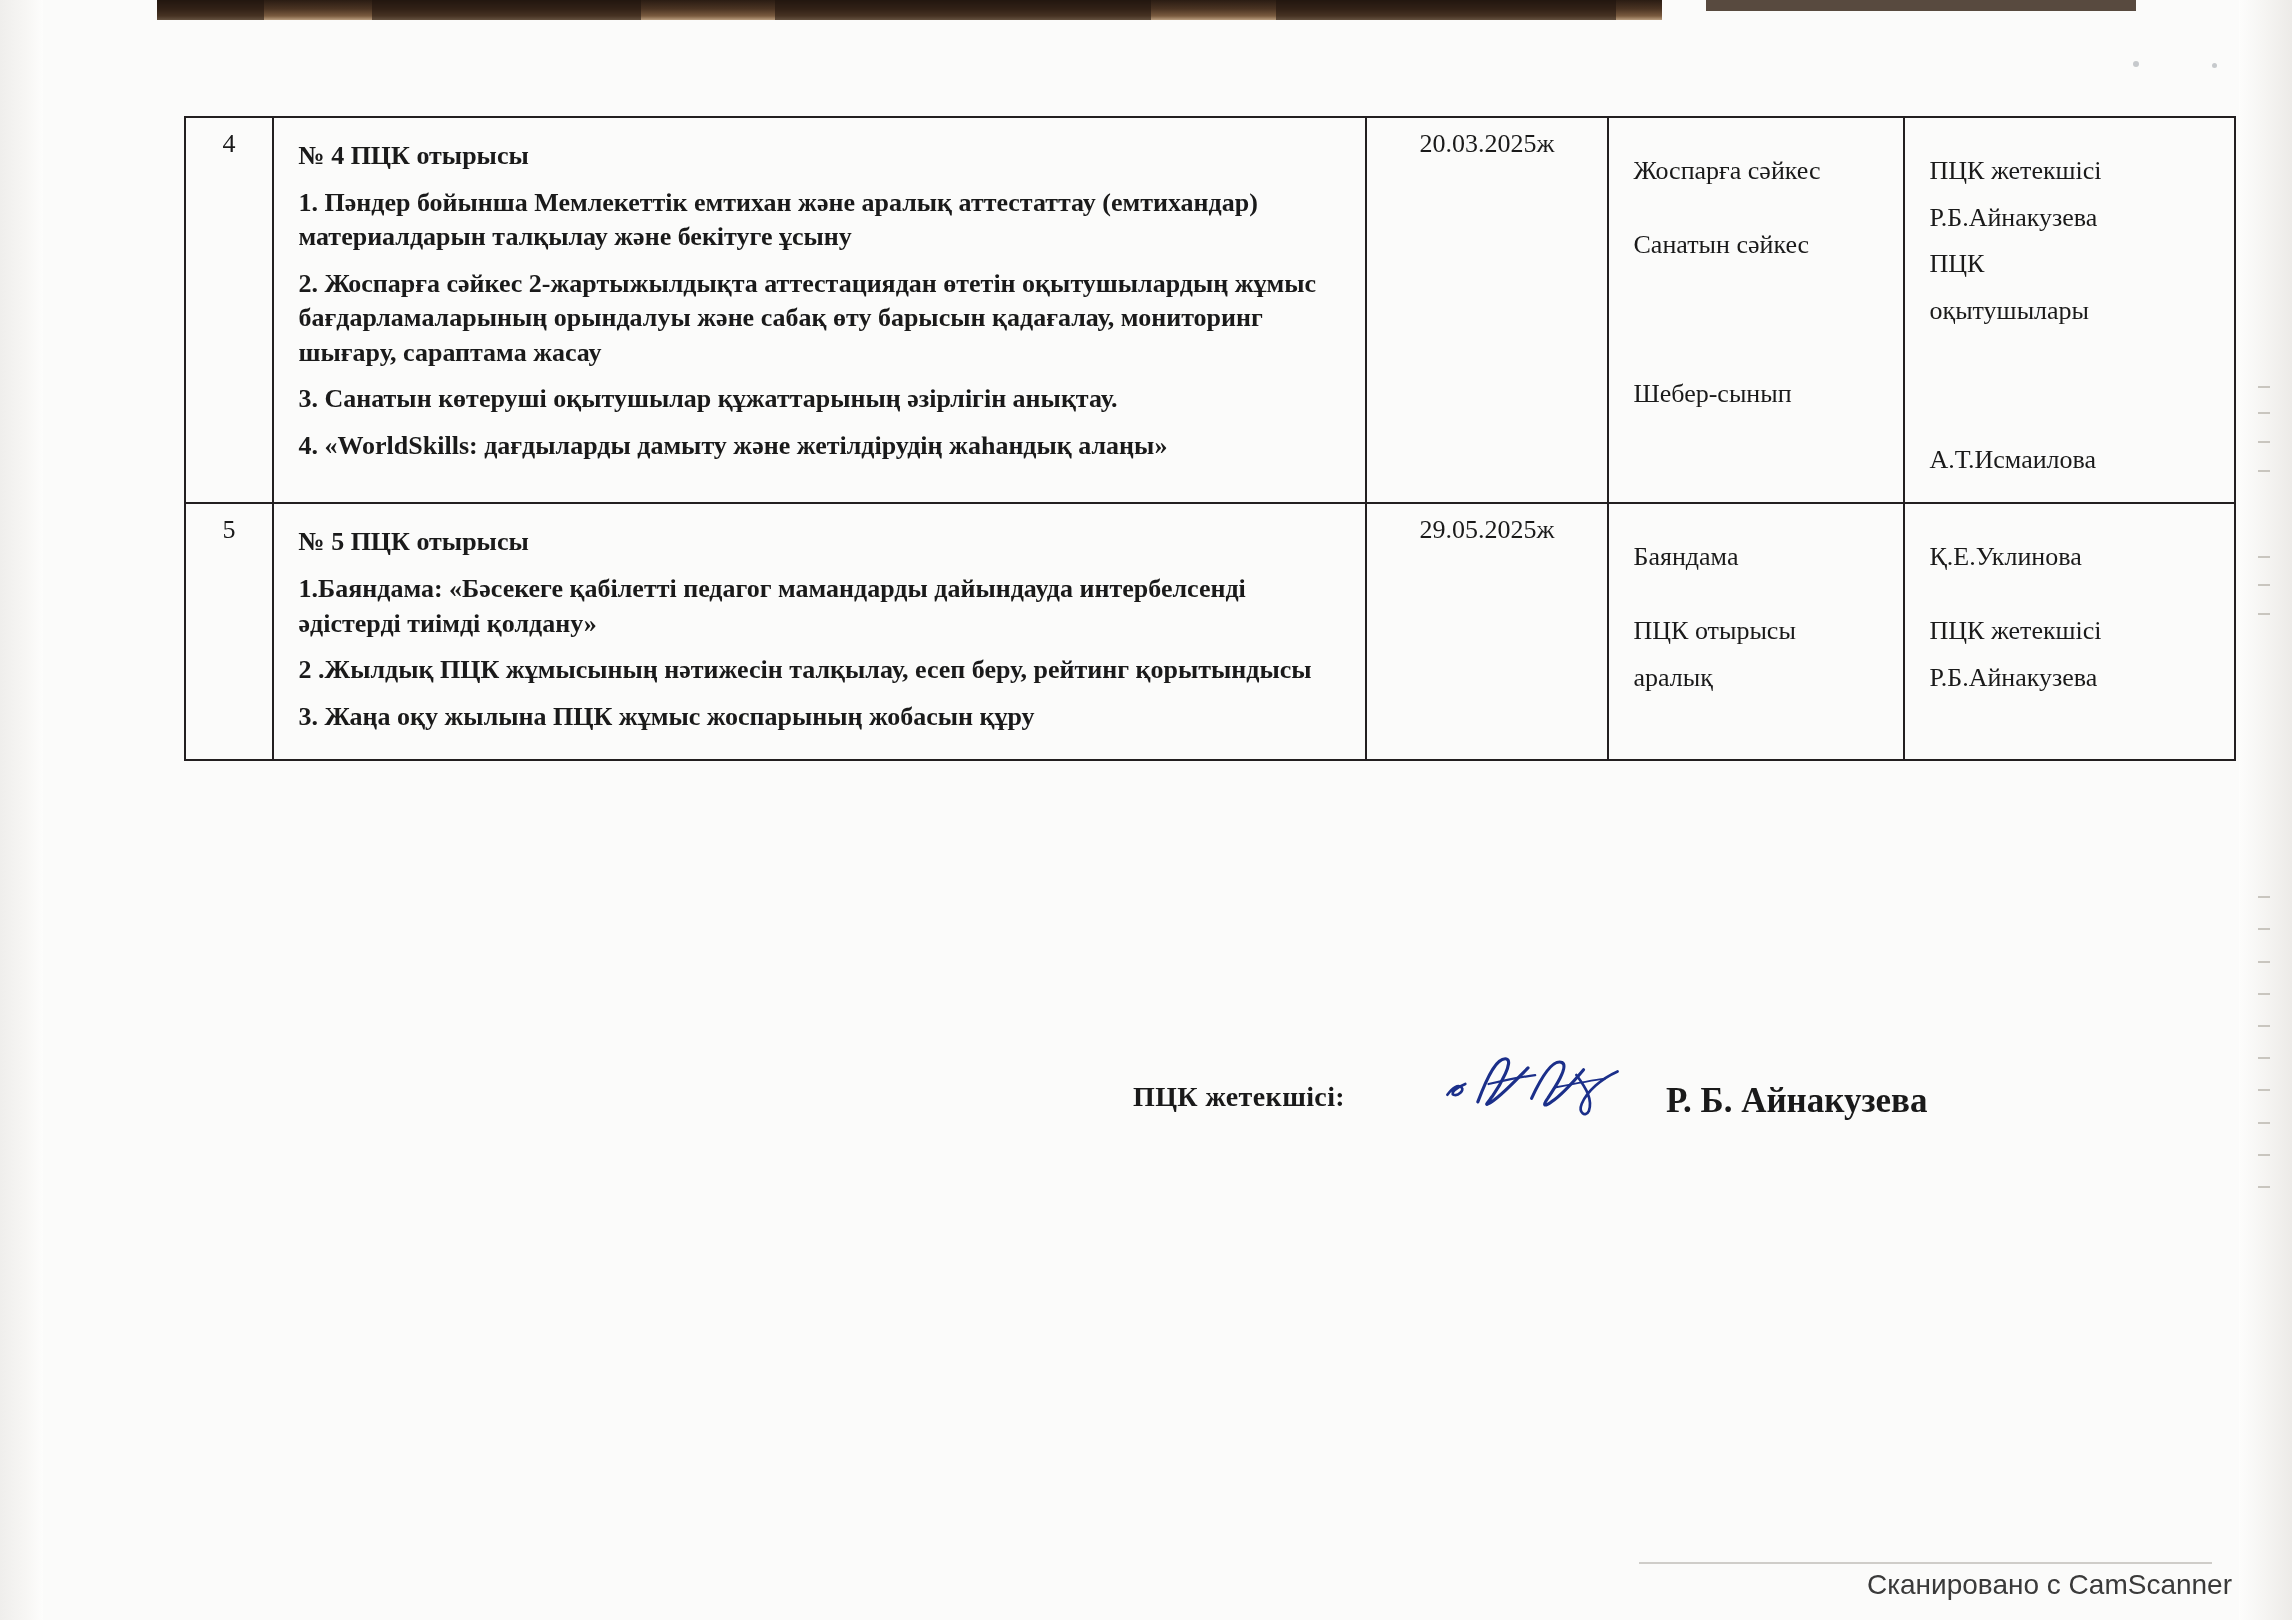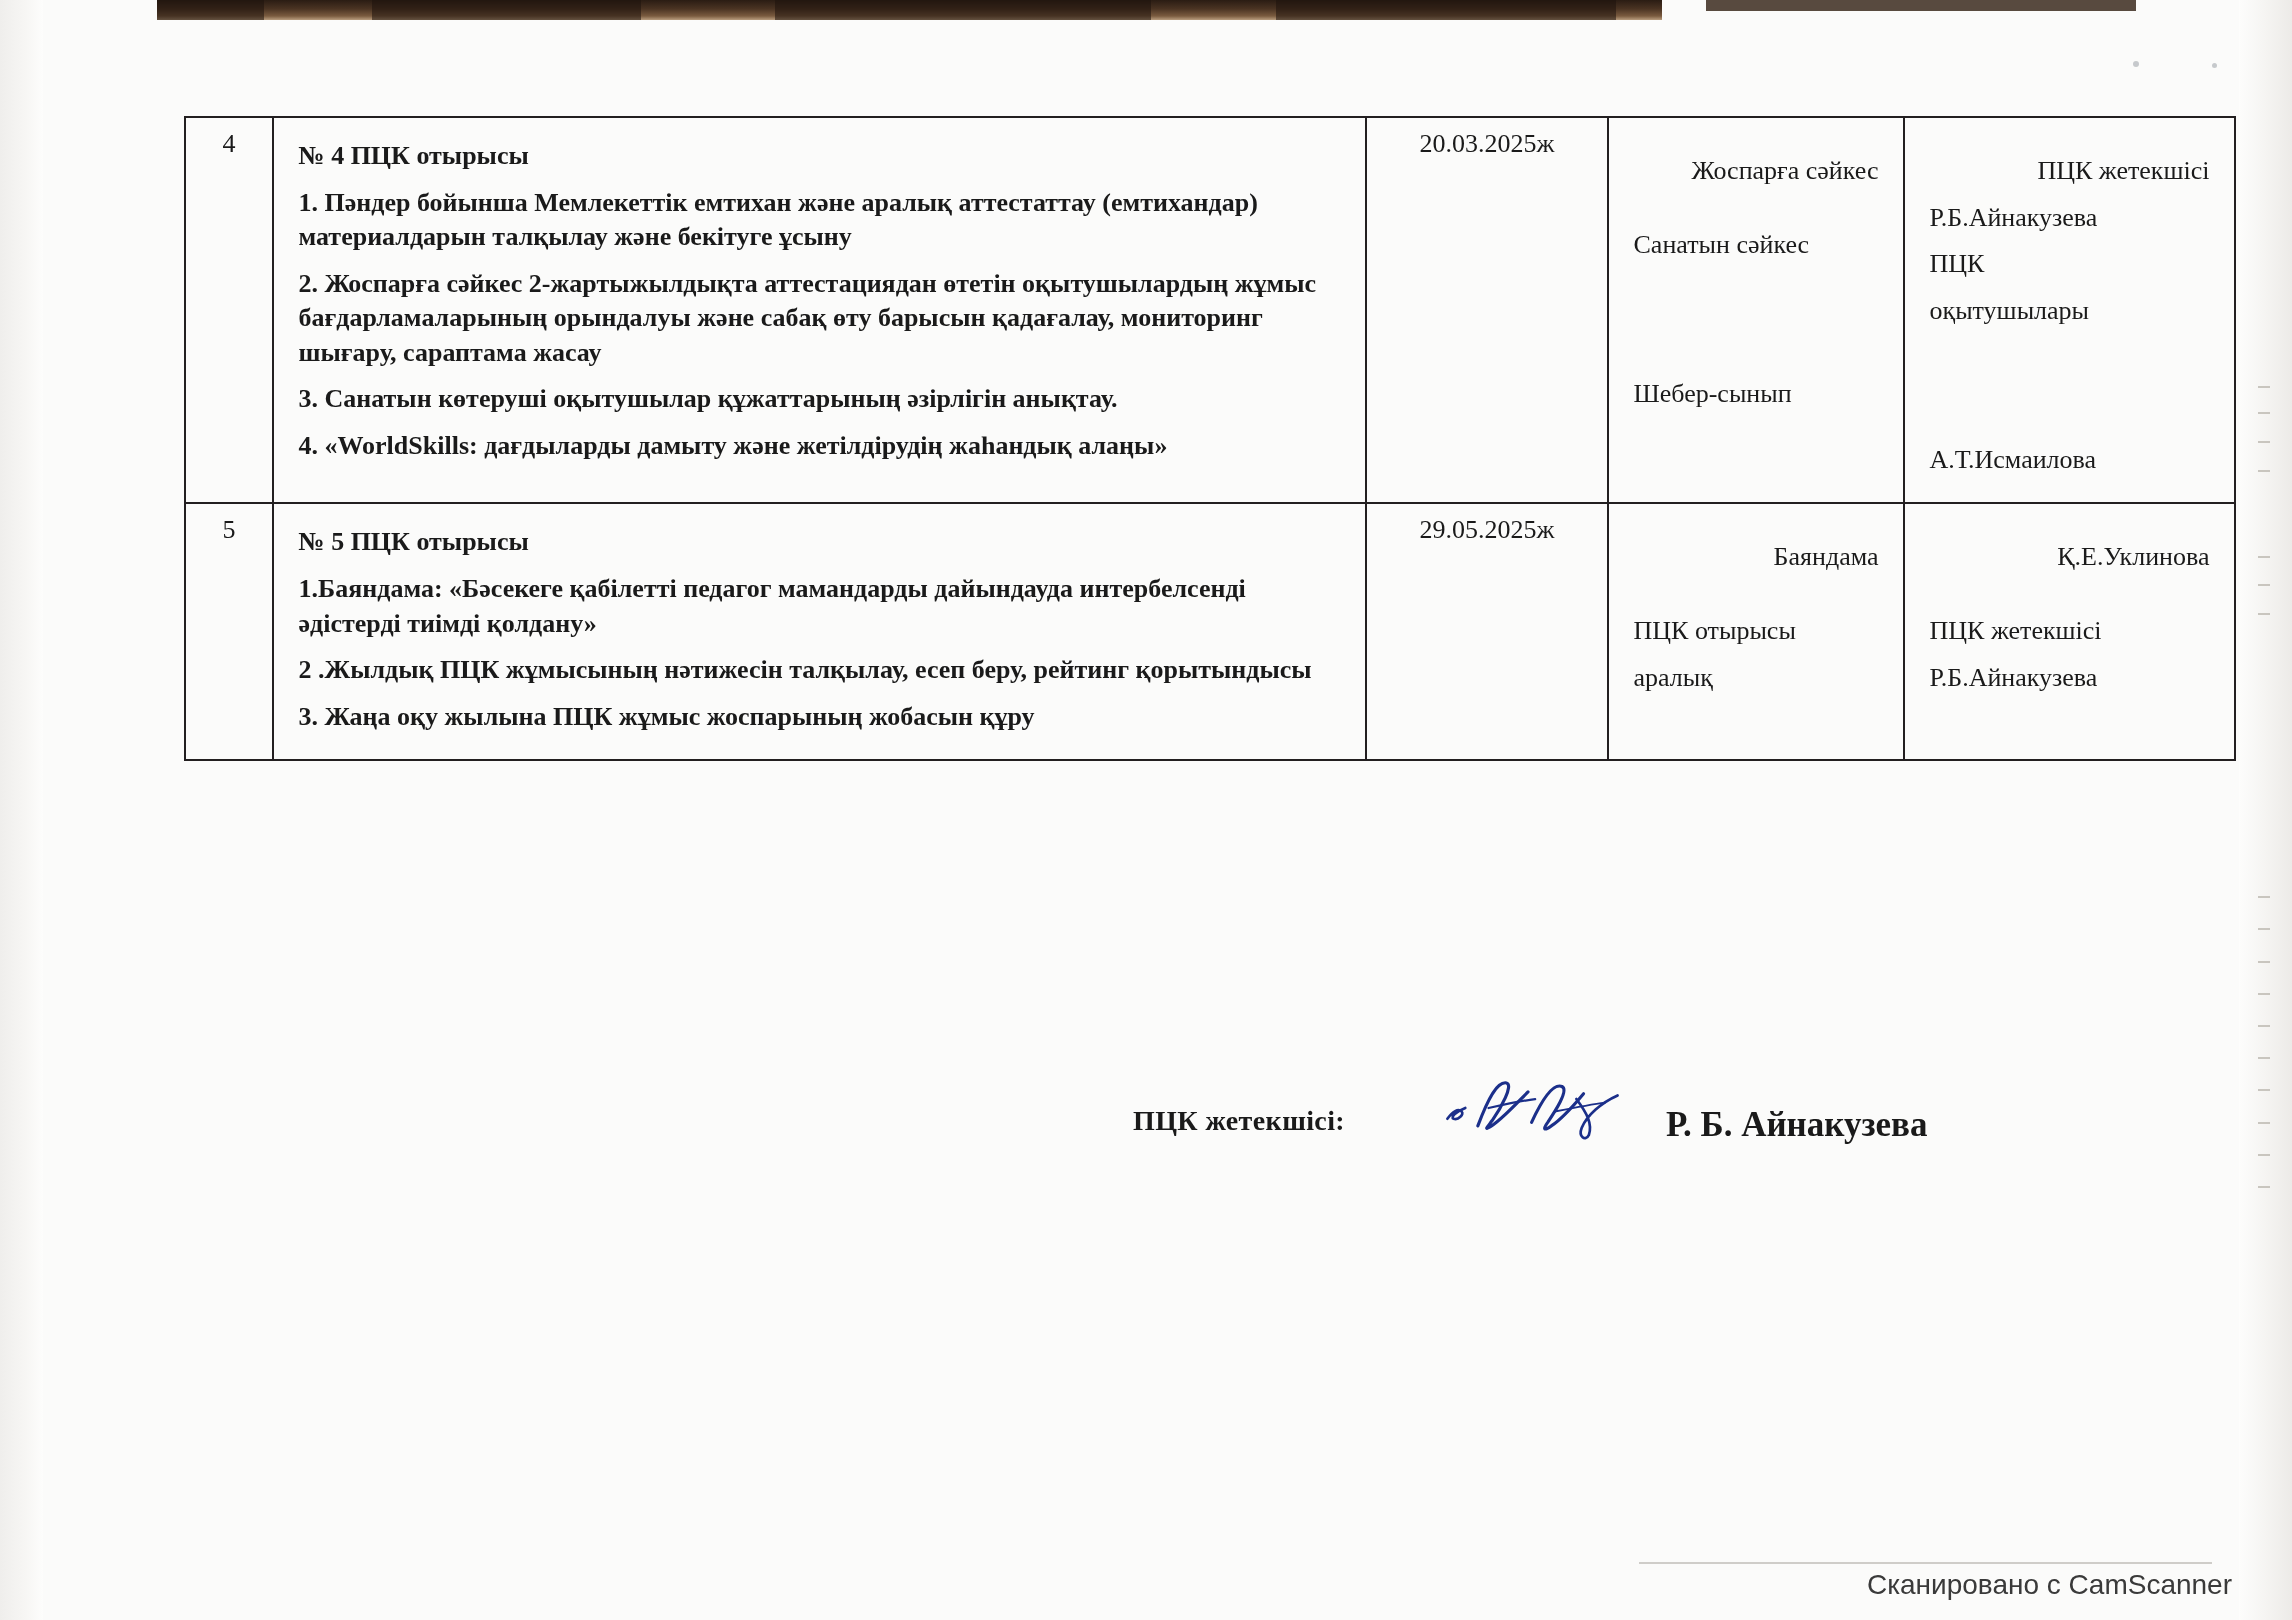--- a/index.html
+++ b/index.html
@@ -106,27 +106,27 @@
   }
   .item {
     margin: 0;
     font-weight: bold;
   }
   .cell-lines p {
     margin: 12px;
   }
   .spaced-top { margin-top: 39px !important; }
   .spaced-top-lg { margin-top: 115px !important; }
-  .spaced-top-sm { margin-top: 27px !important; text-align: right; }
+  .spaced-top-sm { margin-top: 27px !important; }
 
   
   .sign-block {
     position: absolute;
     left: 1133px;
-    top: 1092px;
+    top: 1068px;
     width: 851px;
     height: 72px;
   }
   .sign-label {
     position: absolute;
     left: 0; top: 12.5px;
     font-size: 28px;
     font-weight: bold;
     letter-spacing: 0.4px;
   }

